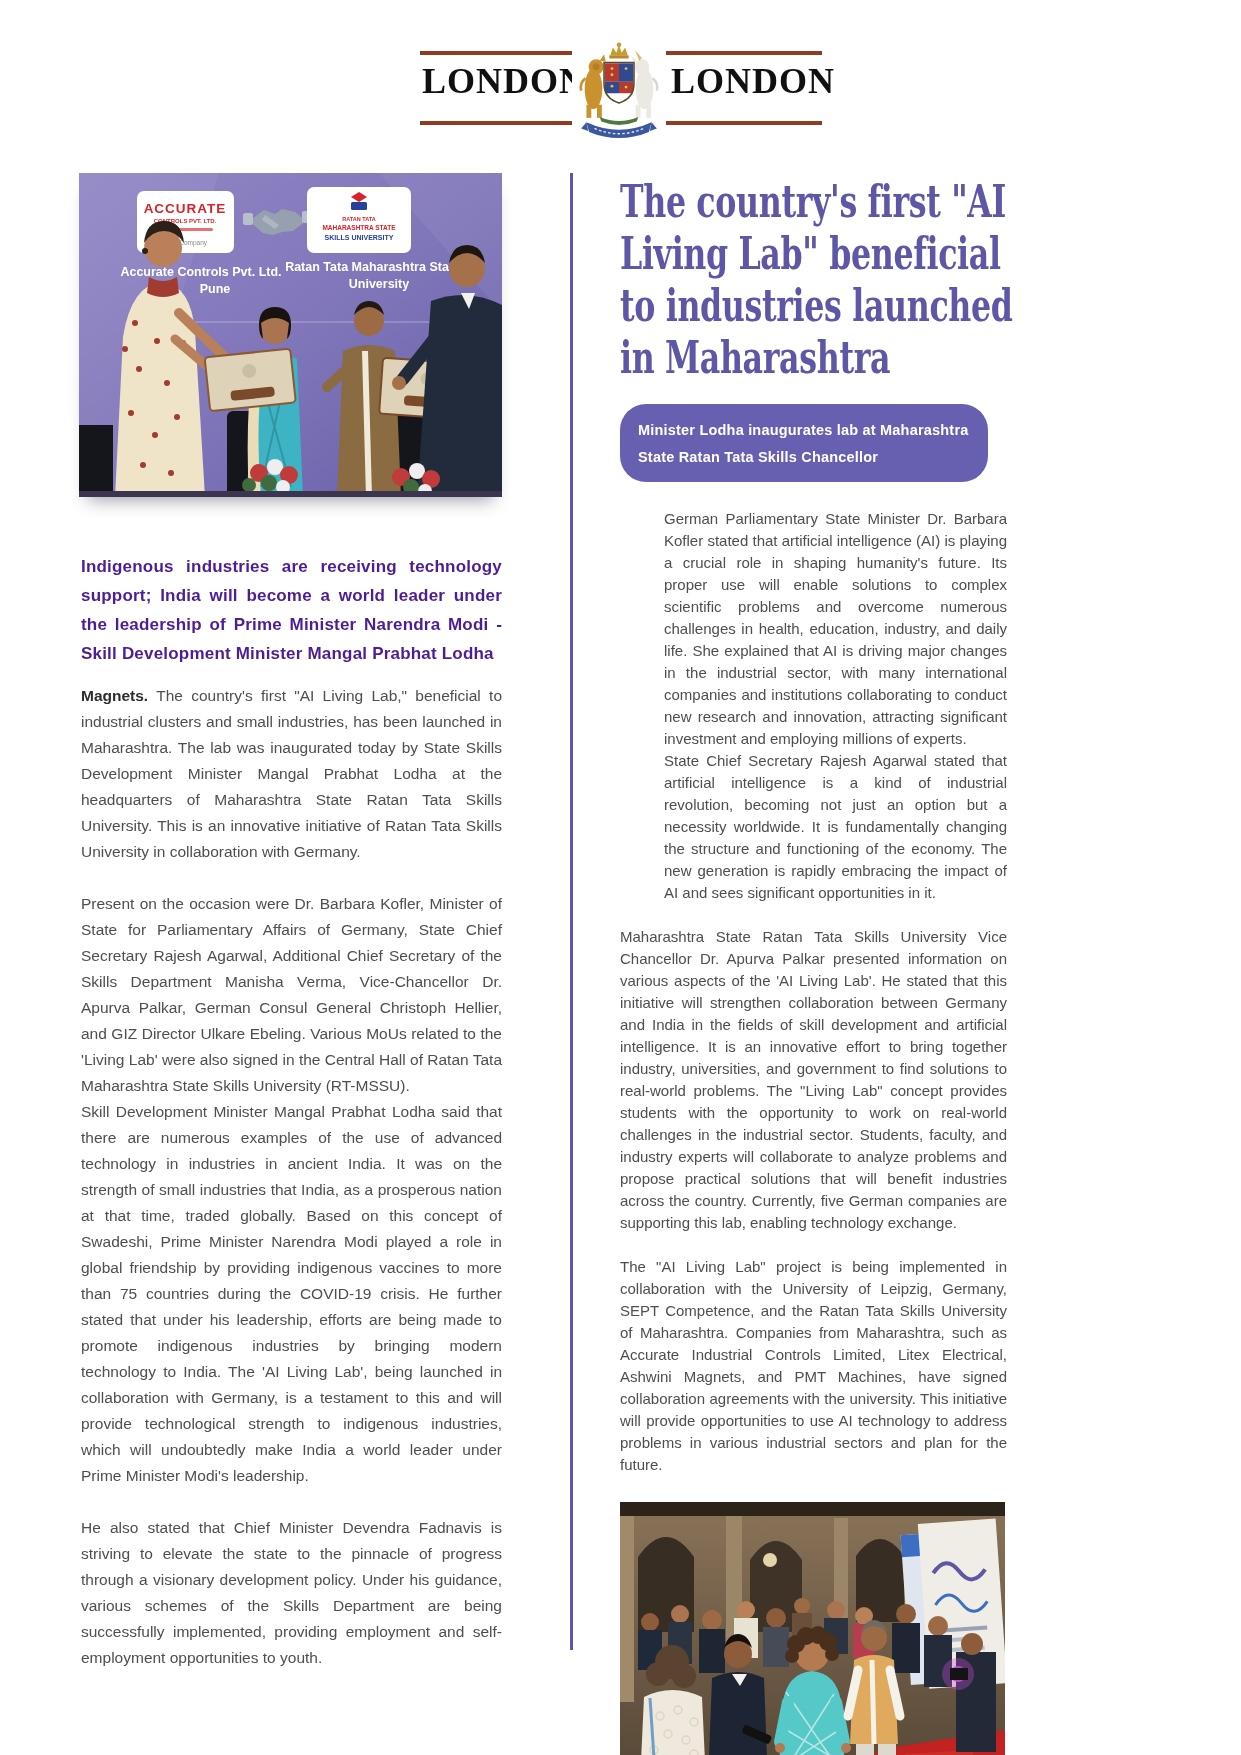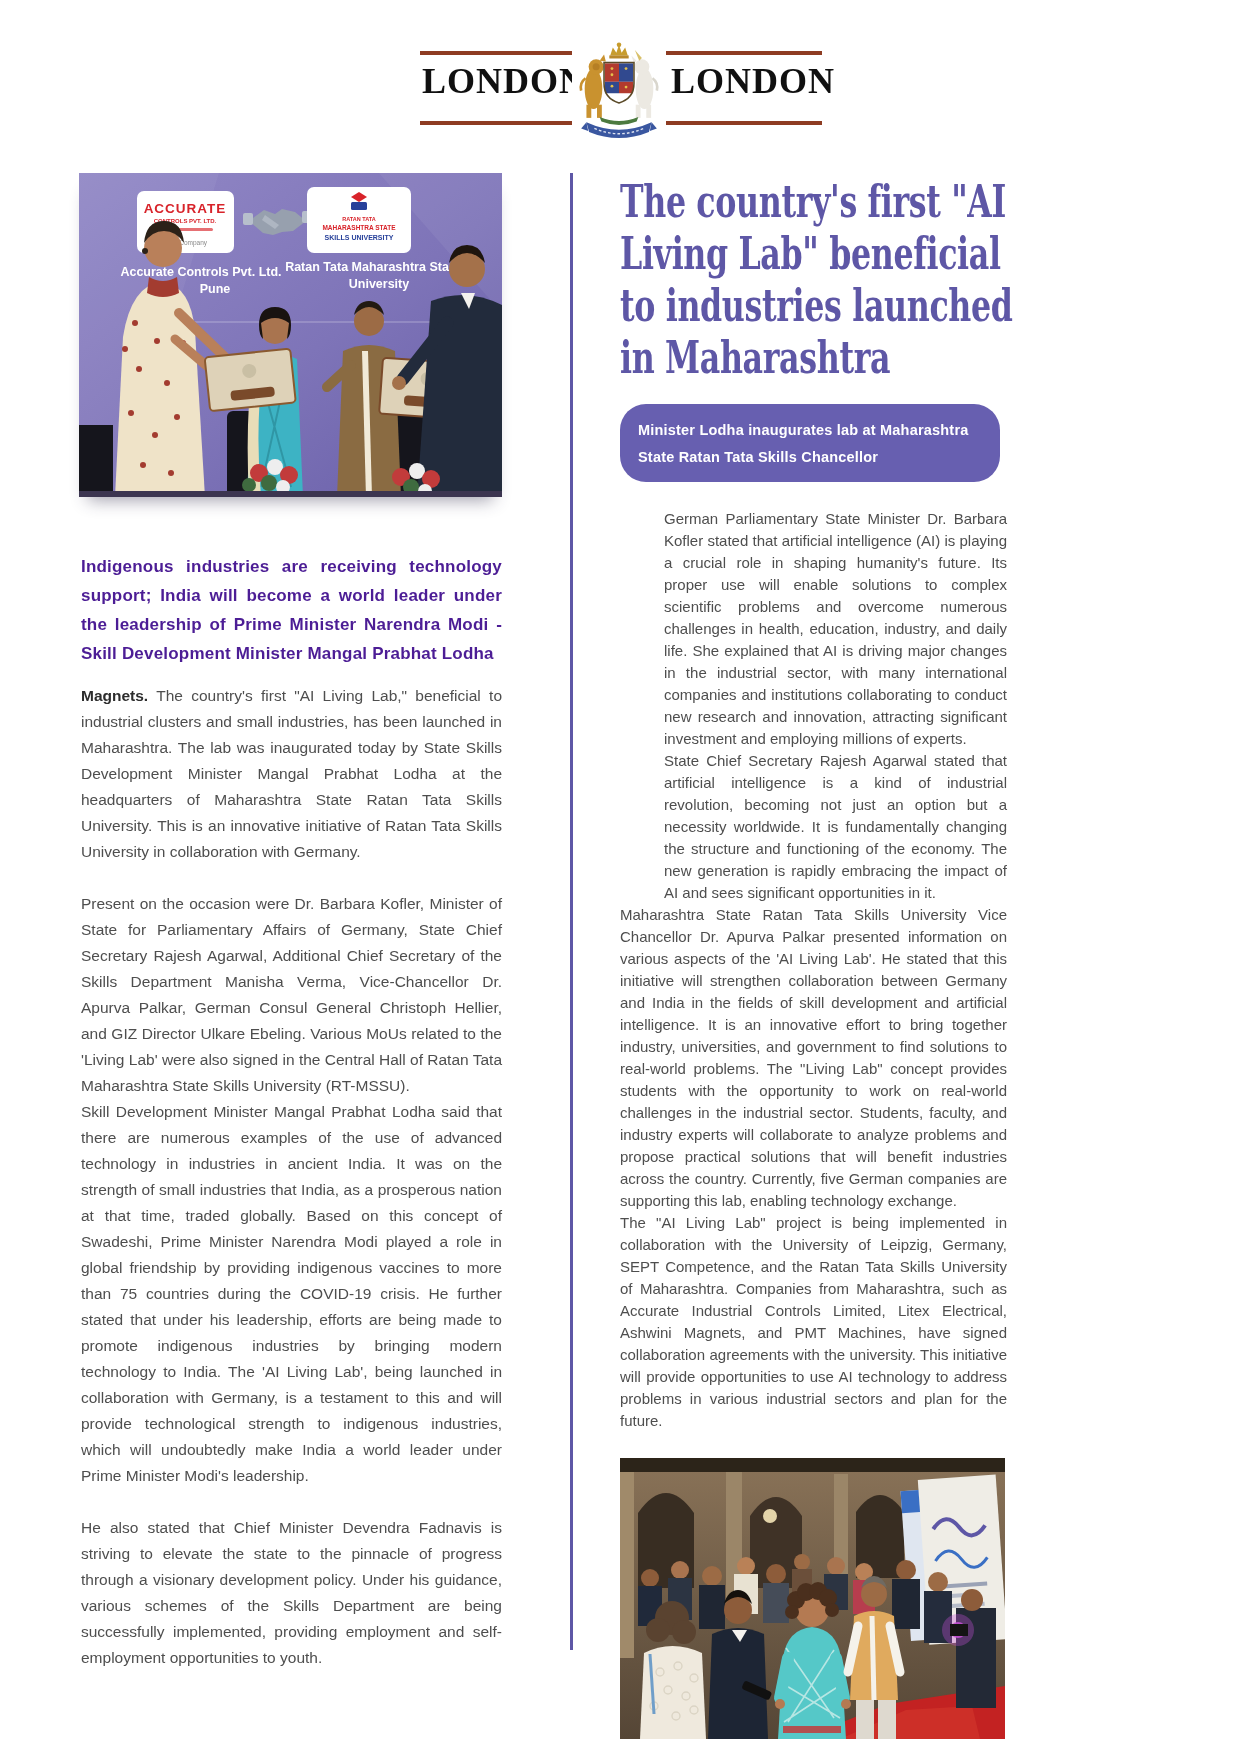--- a/index.html
+++ b/index.html
@@ -41,25 +41,25 @@
   .seg { text-align:justify; }
 
   
   .hline {
     font-family:"DejaVu Serif", serif; font-weight:bold; font-size:44px;
     line-height:52px; color:#5e57a6; white-space:nowrap;
     transform:scaleX(.72); transform-origin:0 0; letter-spacing:-.5px;
   }
   .badge {
     margin-top:20px; width:350px; background:#675fb0; border-radius:26px;
-    padding:13px 12px 11px 18px;
+    padding:13px 0 11px 18px;
   }
   .bline { color:#ffffff; font-weight:bold; font-size:14.5px; line-height:27px;
            letter-spacing:.2px; white-space:nowrap; }
-  .rp { font-size:15px; line-height:22px; color:#4e4e4e; text-align:justify; }
+  .rp { margin-top:22px; font-size:15px; line-height:22px; color:#4e4e4e; text-align:justify; }
   .rp-first { margin-top:26px;margin-left:44px; }
   .photo2 { display:block; width:385px; height:281px; margin-top:26px; }
 </style>
 </head>
 <body>
 
 <div class="page">
 
   <div class="rule rule-top"></div>
   <div class="rule rule-bottom"></div>

